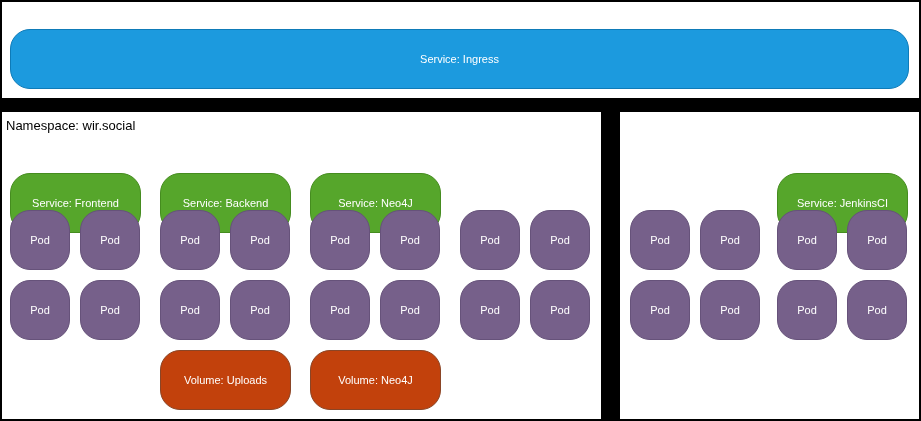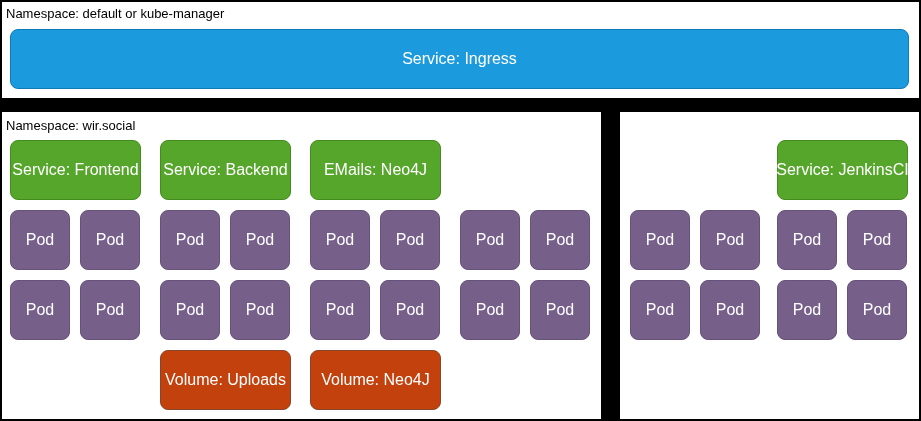--- a/index.html
+++ b/index.html
@@ -22,44 +22,43 @@
     color: #000;
     white-space: nowrap;
   }
   .node {
     position: absolute;
     display: flex;
     align-items: center;
     justify-content: center;
     text-align: center;
     color: #fff;
-    font-size: 16px;
-    border-radius: 8px;
+    font-size: 11px;
+    border-radius: 20px;
     box-sizing: border-box;
     white-space: nowrap;
   }
   .node.ingress { background: #1c9ade; border: 1px solid #0e7bb8; }
-  .node.service { background: #56a62b; border: 1px solid #458c1f; }
+  .node.service { background: #56a62b; border: 1px solid #458c1f; margin-top: 33px; }
   .node.pod     { background: #76608a; border: 1px solid #66527a; color: #ffffff; }
   .node.volume  { background: #c2410c; border: 1px solid #8a4526; }
 </style>
 </head>
 <body>
 
 <div class="panel" style="left:0; top:0; width:921px; height:100px;">
-  <div class="ns-label" style="left:4px; top:4px;">Namespace: default or kube-manager</div>
   <div class="node ingress" style="left:8px; top:27px; width:899px; height:60px;">Service: Ingress</div>
 </div>
 
 <div class="panel" style="left:0; top:110px; width:603px; height:311px;">
   <div class="ns-label" style="left:4px; top:6px;">Namespace: wir.social</div>
 
   <div class="node service" style="left:8px; top:28px; width:131px; height:60px;">Service: Frontend</div>
   <div class="node service" style="left:158px; top:28px; width:131px; height:60px;">Service: Backend</div>
-  <div class="node service" style="left:308px; top:28px; width:131px; height:60px;">EMails: Neo4J</div>
+  <div class="node service" style="left:308px; top:28px; width:131px; height:60px;">Service: Neo4J</div>
 
   <div class="node pod" style="left:8px; top:98px; width:60px; height:60px;">Pod</div>
   <div class="node pod" style="left:78px; top:98px; width:60px; height:60px;">Pod</div>
   <div class="node pod" style="left:158px; top:98px; width:60px; height:60px;">Pod</div>
   <div class="node pod" style="left:228px; top:98px; width:60px; height:60px;">Pod</div>
   <div class="node pod" style="left:308px; top:98px; width:60px; height:60px;">Pod</div>
   <div class="node pod" style="left:378px; top:98px; width:60px; height:60px;">Pod</div>
   <div class="node pod" style="left:458px; top:98px; width:60px; height:60px;">Pod</div>
   <div class="node pod" style="left:528px; top:98px; width:60px; height:60px;">Pod</div>
 

